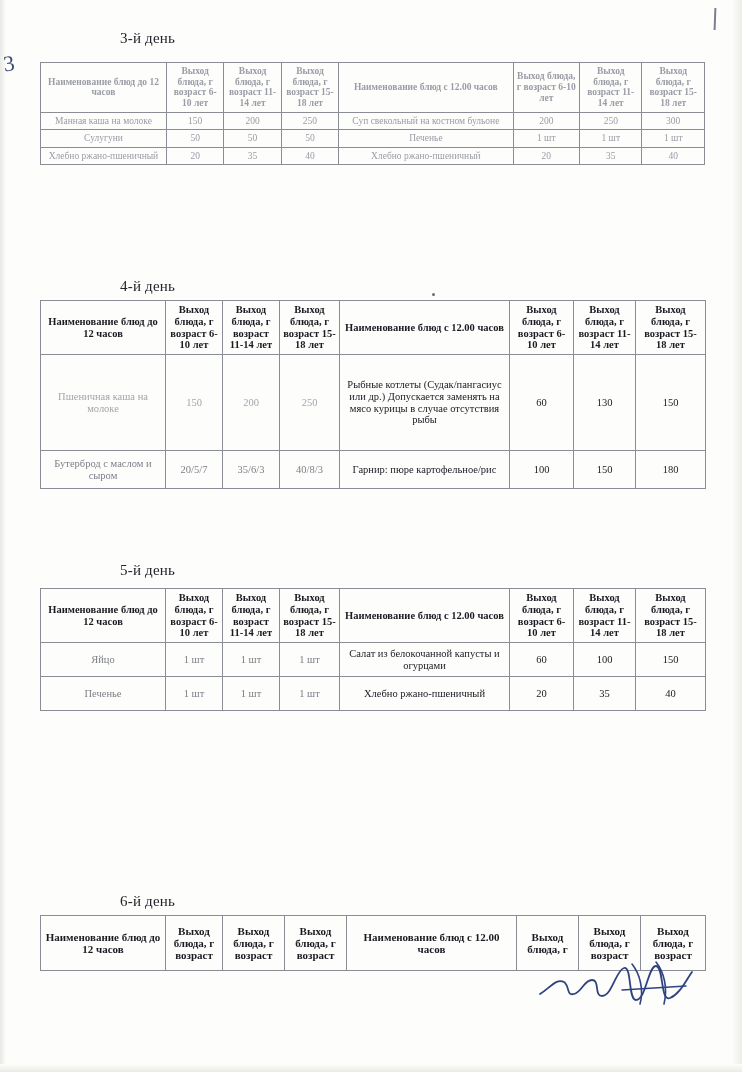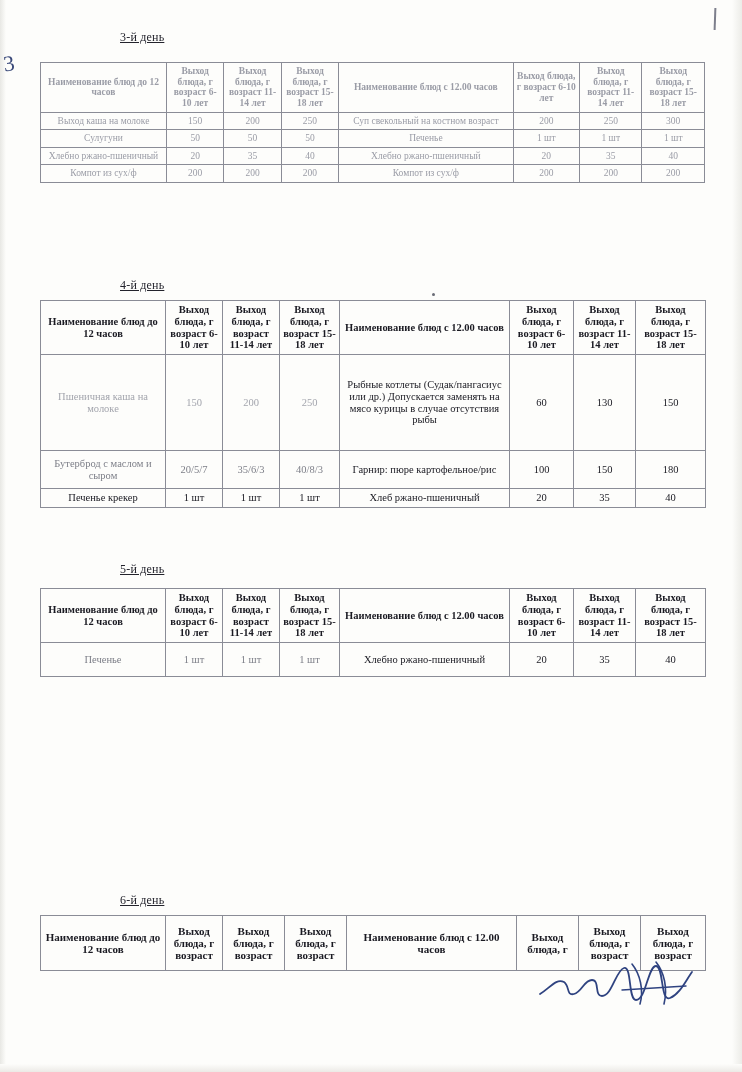--- a/index.html
+++ b/index.html
@@ -47,25 +47,24 @@
     right: 26px;
     top: 8px;
     width: 2px;
     height: 22px;
     background: #7d7f8c;
     transform: rotate(2deg);
   }
 
   .day-label {
     position: absolute;
-    font-size: 12px;
+    font-size: 15px;
     font-family: "Liberation Serif", serif;
     color: #23232c;
     letter-spacing: .2px;
-    text-decoration: underline;
   }
 
   table.menu {
     position: absolute;
     border-collapse: collapse;
     table-layout: fixed;
     font-family: "Liberation Serif", serif;
   }
   table.menu td, table.menu th {
     border: 1px solid #8a8c96;
@@ -150,25 +149,25 @@
         <th>Выход блюда, г возраст 11-14 лет</th>
         <th>Выход блюда, г возраст 15-18 лет</th>
         <th>Наименование блюд с 12.00 часов</th>
         <th>Выход блюда, г возраст 6-10 лет</th>
         <th>Выход блюда, г возраст 11-14 лет</th>
         <th>Выход блюда, г возраст 15-18 лет</th>
       </tr>
     </thead>
     <tbody>
       <tr>
-        <td>Выход каша на молоке</td>
+        <td>Манная каша на молоке</td>
         <td>150</td>
         <td>200</td>
         <td>250</td>
-        <td>Суп свекольный на костном возраст</td>
+        <td>Суп свекольный на костном бульоне</td>
         <td>200</td>
         <td>250</td>
         <td>300</td>
       </tr>
       <tr>
         <td>Сулугуни</td>
         <td>50</td>
         <td>50</td>
         <td>50</td>
         <td>Печенье</td>
@@ -178,30 +177,20 @@
       </tr>
       <tr>
         <td>Хлебно ржано-пшеничный</td>
         <td>20</td>
         <td>35</td>
         <td>40</td>
         <td>Хлебно ржано-пшеничный</td>
         <td>20</td>
         <td>35</td>
         <td>40</td>
-      </tr>
-      <tr>
-        <td>Компот из сух/ф</td>
-        <td>200</td>
-        <td>200</td>
-        <td>200</td>
-        <td>Компот из сух/ф</td>
-        <td>200</td>
-        <td>200</td>
-        <td>200</td>
       </tr>
     </tbody>
   </table>
 
   <div class="day-label" style="left:120px; top:278px;">4-й день</div>
   <div class="dot-mark" style="left:432px; top:293px;"></div>
 
   <table class="menu t4" style="left:40px; top:300px; width:665px;">
     <colgroup>
       <col style="width:125px">
@@ -239,30 +228,20 @@
       <tr style="height:38px;">
         <td class="semi-cell">Бутерброд с маслом и сыром</td>
         <td class="semi-cell">20/5/7</td>
         <td class="semi-cell">35/6/3</td>
         <td class="semi-cell">40/8/3</td>
         <td>Гарнир: пюре картофельное/рис</td>
         <td>100</td>
         <td>150</td>
         <td>180</td>
       </tr>
-      <tr>
-        <td>Печенье крекер</td>
-        <td>1 шт</td>
-        <td>1 шт</td>
-        <td>1 шт</td>
-        <td>Хлеб ржано-пшеничный</td>
-        <td>20</td>
-        <td>35</td>
-        <td>40</td>
-      </tr>
     </tbody>
   </table>
 
   <div class="day-label" style="left:120px; top:562px;">5-й день</div>
 
   <table class="menu t5" style="left:40px; top:588px; width:665px;">
     <colgroup>
       <col style="width:125px">
         <col style="width:57px">
         <col style="width:57px">
@@ -278,20 +257,30 @@
         <th>Выход блюда, г возраст 6-10 лет</th>
         <th>Выход блюда, г возраст 11-14 лет</th>
         <th>Выход блюда, г возраст 15-18 лет</th>
         <th>Наименование блюд с 12.00 часов</th>
         <th>Выход блюда, г возраст 6-10 лет</th>
         <th>Выход блюда, г возраст 11-14 лет</th>
         <th>Выход блюда, г возраст 15-18 лет</th>
       </tr>
     </thead>
     <tbody>
+      <tr style="height:34px;">
+        <td class="semi-cell">Яйцо</td>
+        <td class="semi-cell">1 шт</td>
+        <td class="semi-cell">1 шт</td>
+        <td class="semi-cell">1 шт</td>
+        <td>Салат из белокочанной капусты и огурцами</td>
+        <td>60</td>
+        <td>100</td>
+        <td>150</td>
+      </tr>
       <tr style="height:34px;">
         <td class="semi-cell">Печенье</td>
         <td class="semi-cell">1 шт</td>
         <td class="semi-cell">1 шт</td>
         <td class="semi-cell">1 шт</td>
         <td>Хлебно ржано-пшеничный</td>
         <td>20</td>
         <td>35</td>
         <td>40</td>
       </tr>

